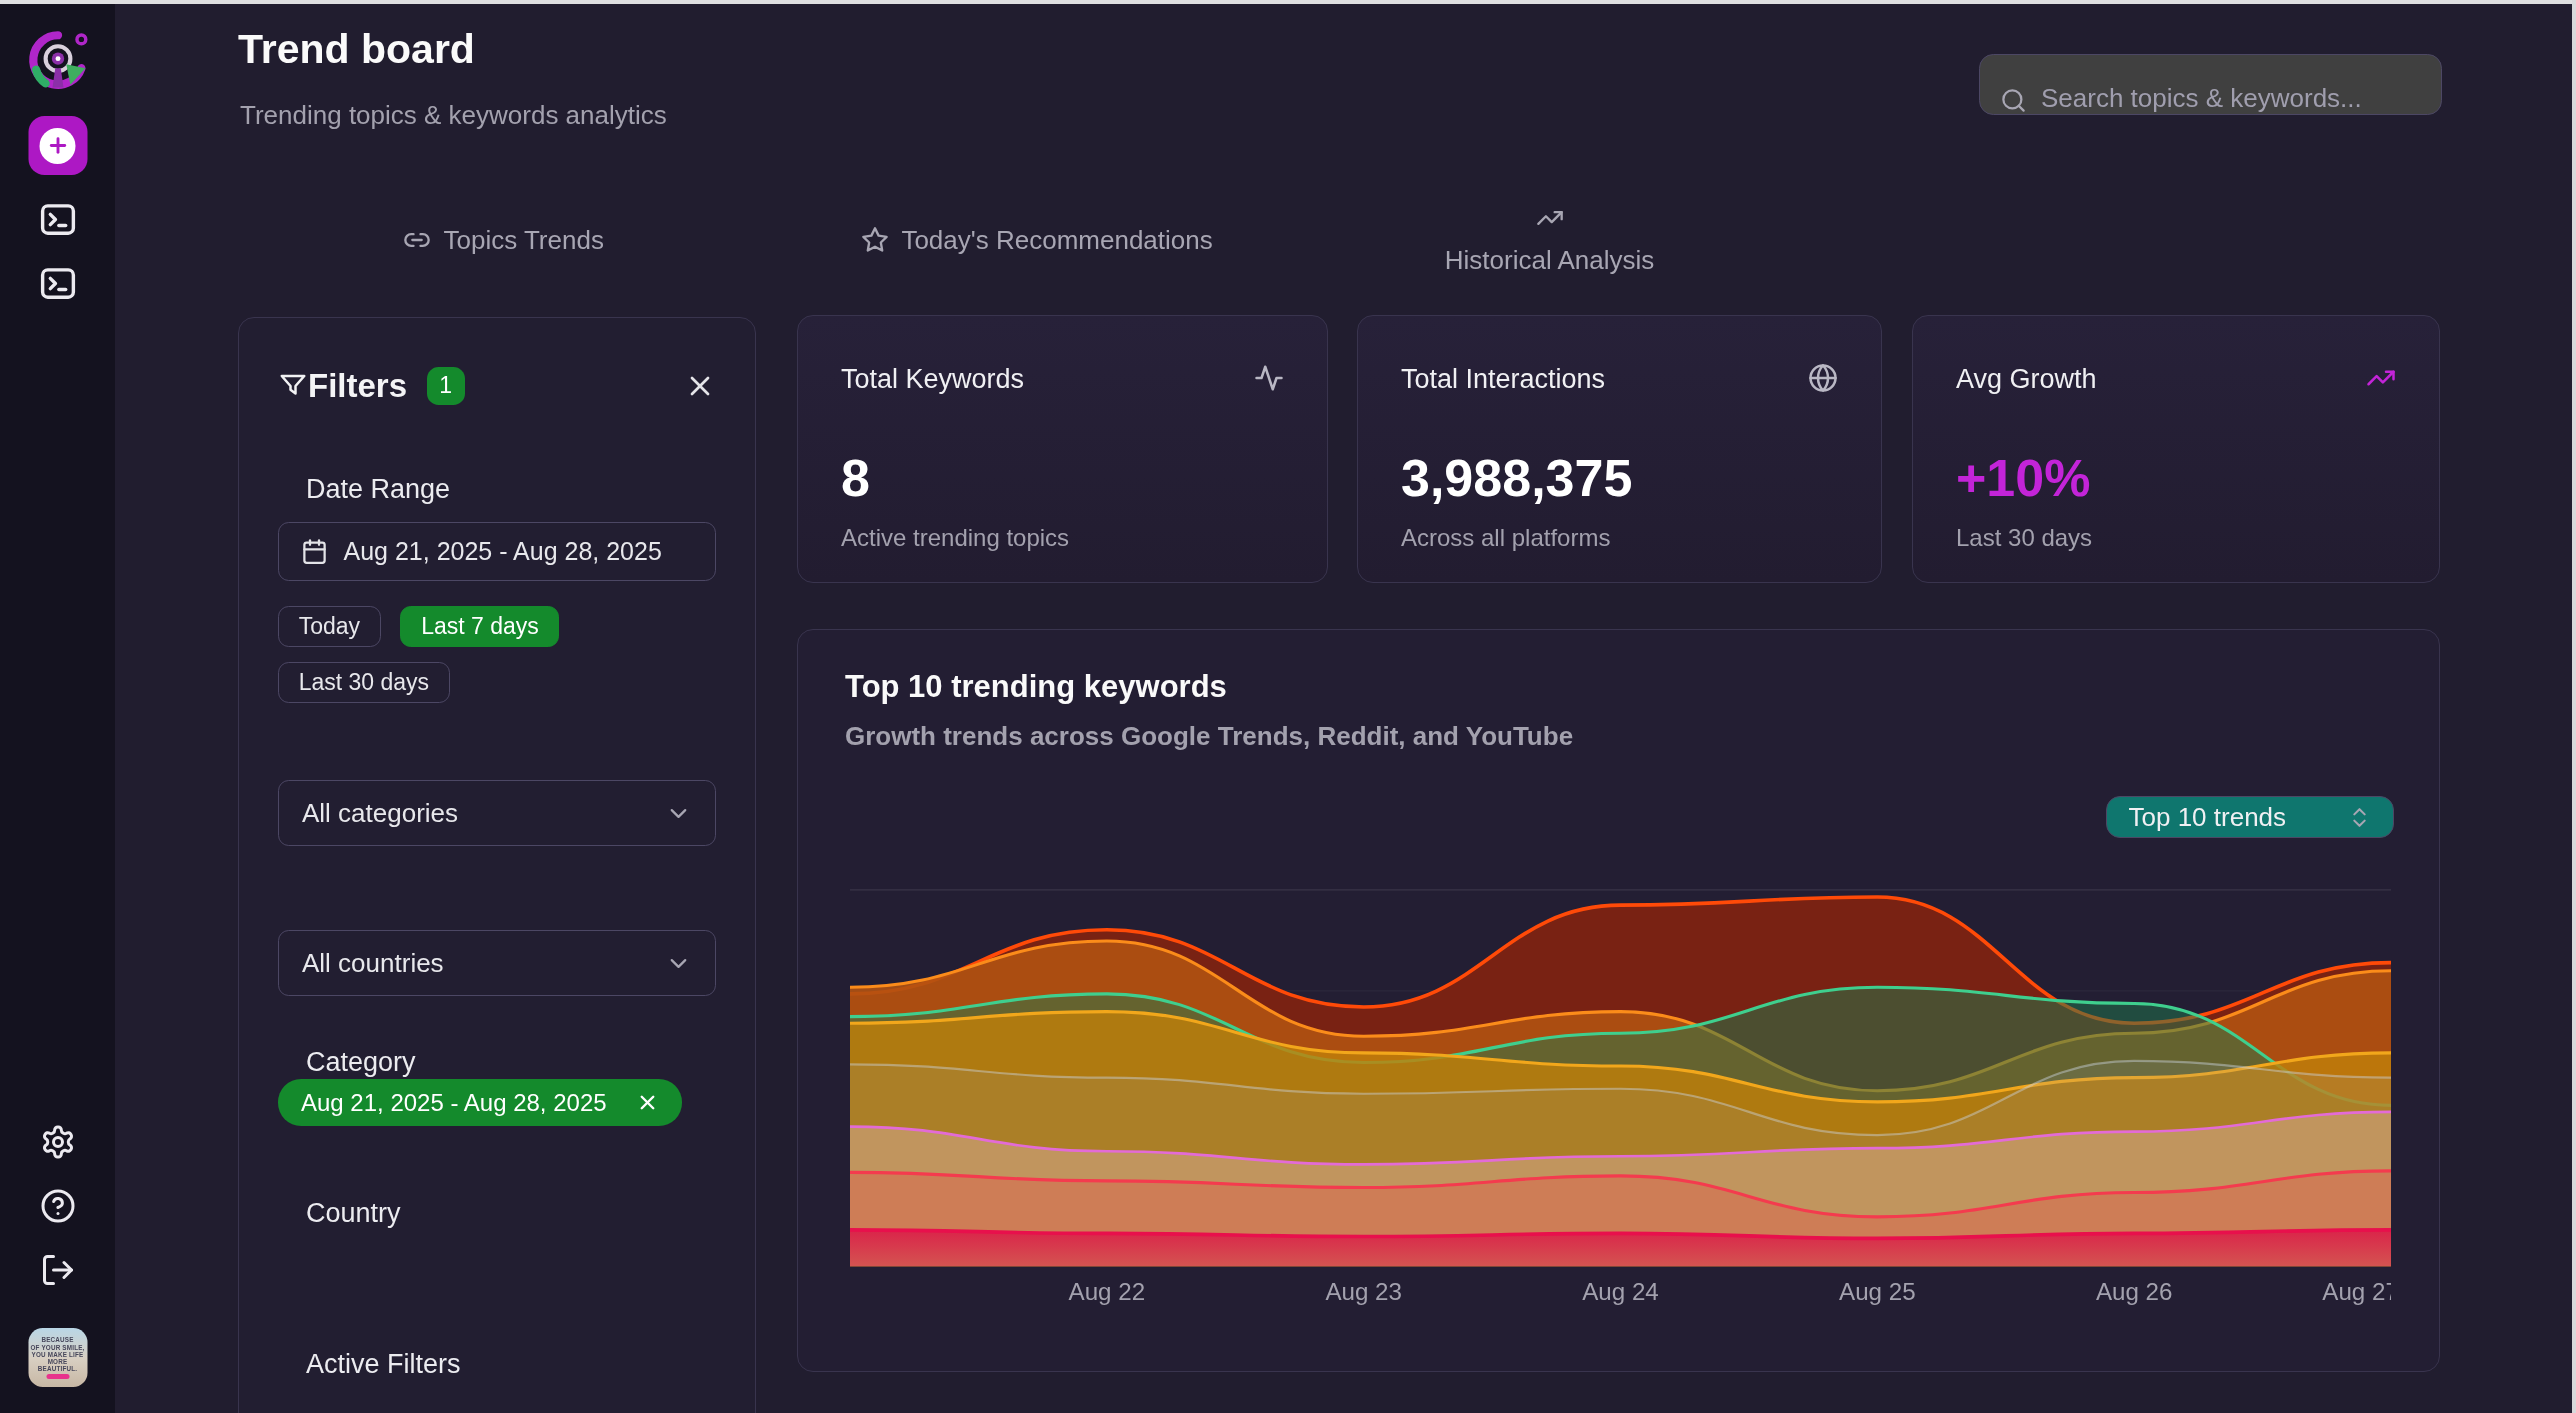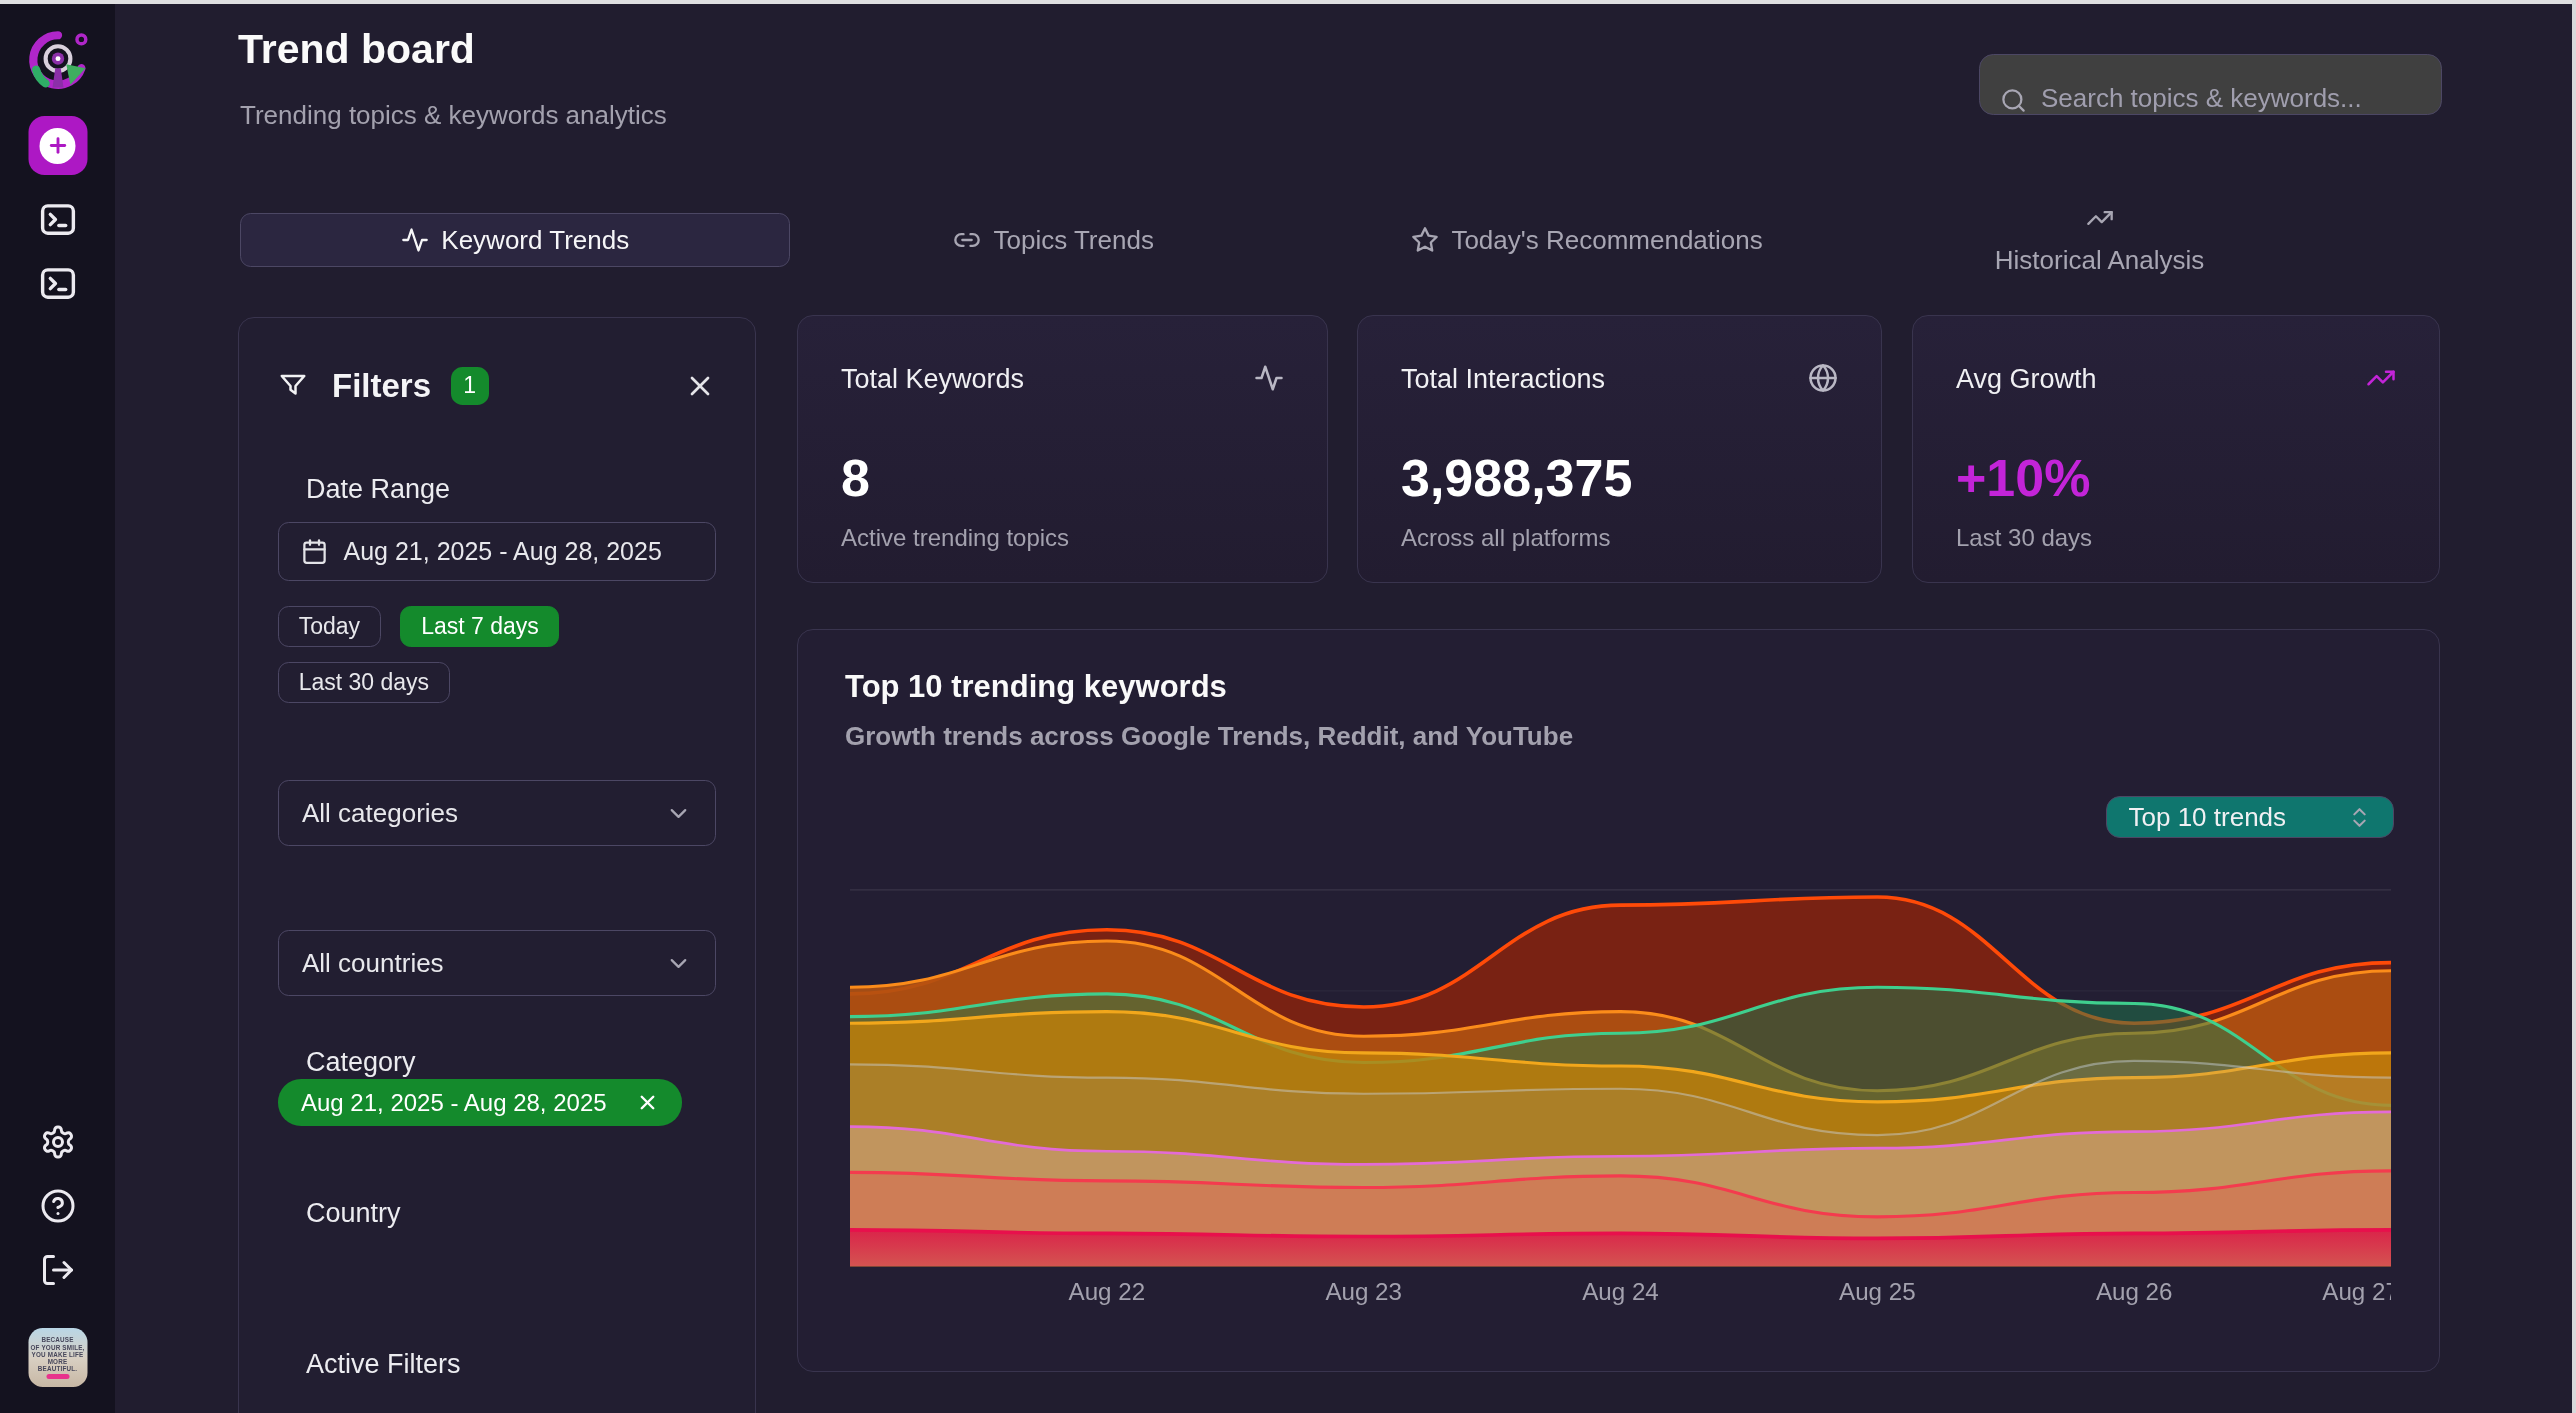--- a/index.html
+++ b/index.html
@@ -52,21 +52,21 @@
 
   
   .card { position:absolute; border:1.8px solid #39344e; border-radius:16px;
     background:linear-gradient(180deg,#272139 0%,#221c30 100%); }
 
   
   .filters-card { left:238px; top:317px; width:518px; height:1208px; background:#221e31; }
   .f-abs { position:absolute; left:39px; right:39px; }
   .filters-head { top:39px; height:57px; display:flex; align-items:center; }
   .filters-head svg.funnel { width:30px; height:30px; color:#f2f2f4; }
-  .filters-title { font-size:33px; font-weight:bold; margin-left:24px; }
+  .filters-title { font-size:33px; font-weight:bold; margin-left:0; }
   .filters-badge { margin-left:19.7px; width:38px; height:38px; border-radius:11.6px; background:#148a2c;
     color:#fff; font-size:23px; display:flex; align-items:center; justify-content:center; }
   .filters-close { position:absolute; right:0; width:32px; height:32px; color:#e4e4e8; cursor:pointer; }
   .f-label { font-size:27px; font-weight:500; color:#ececf0;margin-left:28px; }
   .lbl-date { top:156px; } .lbl-cat { top:729px; } .lbl-country { top:880px; }
   .lbl-active { top:1031px; }
   .date-input { top:204px; height:59px; border:1.8px solid #4c4764; border-radius:10.7px;
     display:flex; align-items:center; gap:16px; padding:0 21.5px; cursor:pointer; }
   .date-input svg { width:27px; height:27px; color:#e4e4e8; flex:none; }
   .date-input span { font-size:25px; color:#e8e8ec; }
@@ -185,26 +185,20 @@
 
 <div class="searchbar">
   <svg viewBox="0 0 24 24" fill="none" stroke="currentColor" stroke-width="2" stroke-linecap="round">
     <circle cx="11" cy="11" r="8"></circle>
       <line x1="21" y1="21" x2="16.65" y2="16.65"></line>
   </svg>
   <input type="text" placeholder="Search topics &amp; keywords..." style="">
 </div>
 
 <div class="tabs">
-  <div class="tab tab-active">
-    <svg viewBox="0 0 24 24" fill="none" stroke="currentColor" stroke-width="2" stroke-linecap="round" stroke-linejoin="round">
-      <polyline points="22 12 18 12 15 21 9 3 6 12 2 12"></polyline>
-    </svg>
-    <span>Keyword Trends</span>
-  </div>
   <div class="tab tab-topics">
     <svg viewBox="0 0 24 24" fill="none" stroke="currentColor" stroke-width="2" stroke-linecap="round" stroke-linejoin="round">
       <path d="M9 17H7A5 5 0 0 1 7 7h2"></path>
         <path d="M15 7h2a5 5 0 1 1 0 10h-2"></path>
         <line x1="8" y1="12" x2="16" y2="12"></line>
     </svg>
     <span>Topics Trends</span>
   </div>
   <div class="tab tab-today">
     <svg viewBox="0 0 24 24" fill="none" stroke="currentColor" stroke-width="2" stroke-linecap="round" stroke-linejoin="round">

